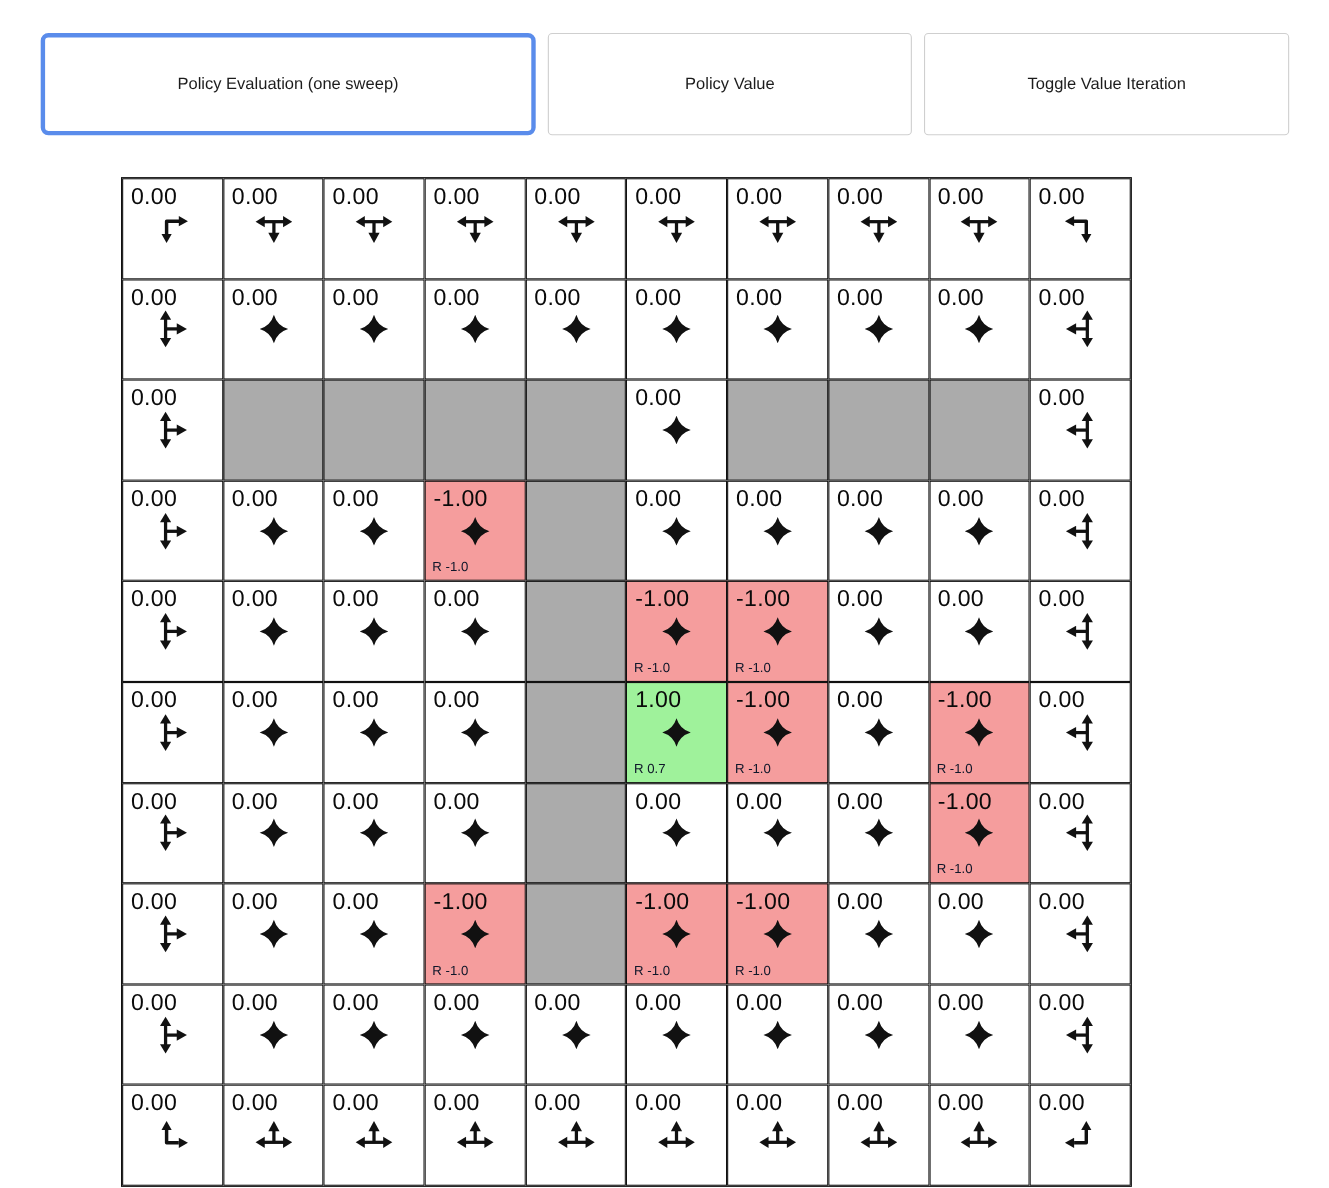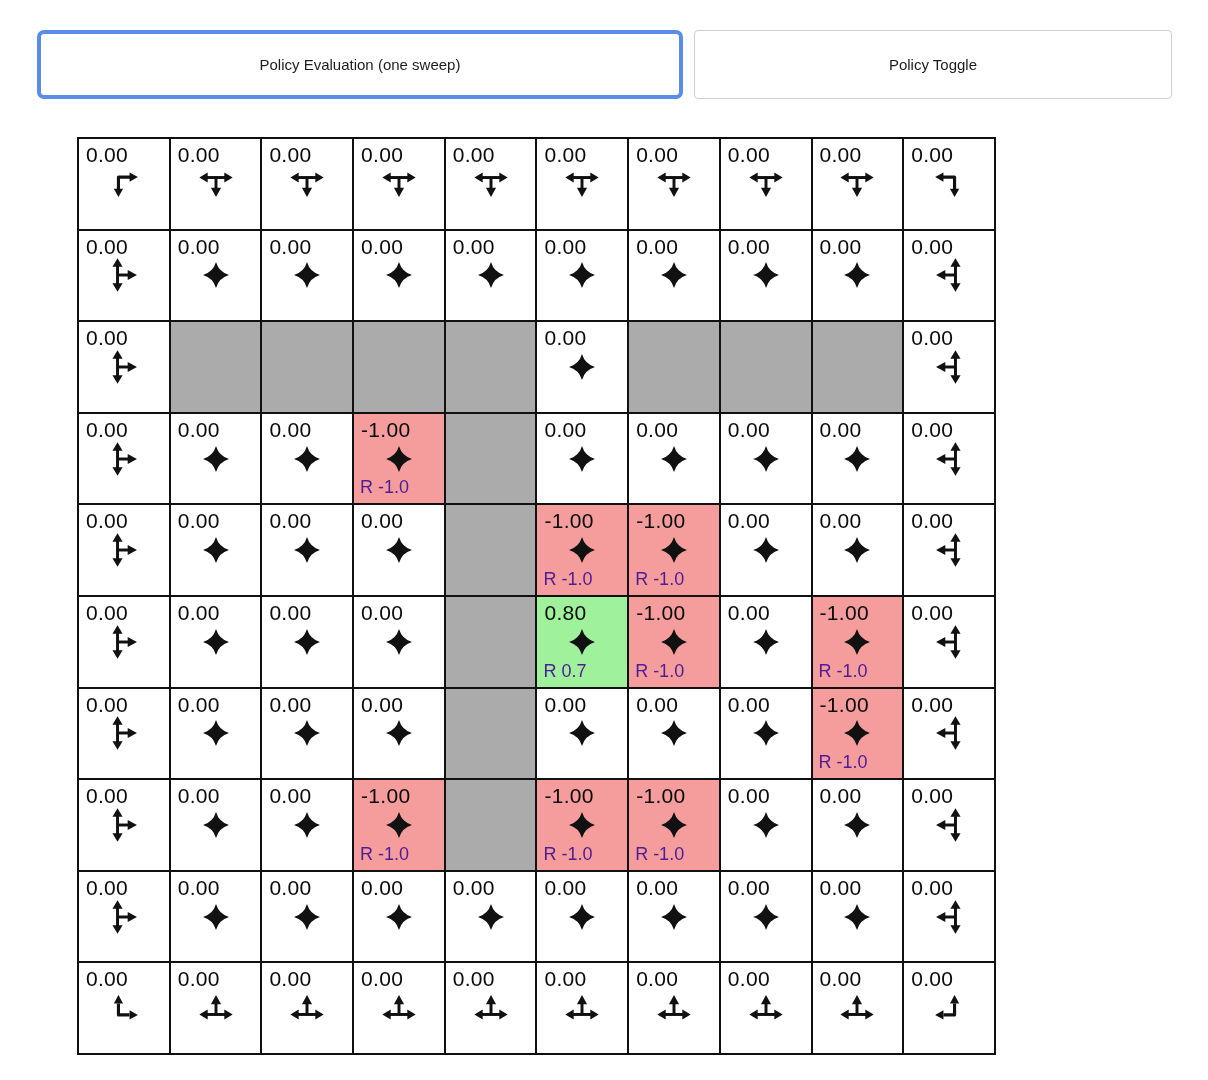--- a/index.html
+++ b/index.html
@@ -7,40 +7,40 @@
     width: 1208px; height: 1080px;
     background: #ffffff;
     font-family: "Liberation Sans", sans-serif;
     position: relative;
     overflow: hidden;
   }
   .toolbar {
     display: flex;
     gap: 11px;
     margin: 30px 36px 0 37px;
-    height: 69px;
+    height: 93px;
   }
   .btn {
     flex: 1;
     background: #ffffff;
     border: 1px solid #cfcfcf;
     border-radius: 4px;
     font-family: inherit;
     font-size: 15px;
     color: #1c1c1c;
     cursor: pointer;
     padding: 0;
   }
   .btn.focused {
     flex: 1.34;
     border: 4px solid #5a8ceb;
     border-radius: 7px;
   }
   .grid {
-    margin: 38px 0 0 77px;
+    margin: 38px 0 0 110px;
     display: grid;
     grid-template-columns: repeat(10, 91.7px);
     grid-auto-rows: 91.6px;
     width: -moz-fit-content;
     width: fit-content;
     border: 1.5px solid #111111;
   }
   .cell {
     position: relative;
     box-sizing: border-box;
@@ -58,31 +58,32 @@
   .arrow {
     position: absolute;
     top: 50%; left: 50%;
     transform: translate(-50%, -50%);
     width: 37px; height: 37px;
   }
   .arrow svg { display: block; width: 100%; height: 100%; }
   .reward {
     position: absolute;
     bottom: 5px; left: 6px;
-    font-size: 18px;
-    color: #4c1d95;
+    font-size: 12px;
+    color: #0f172a;
   }
 </style>
 </head>
 <body>
 
 <div class="app">
   <div class="toolbar">
     <button class="btn focused">Policy Evaluation (one sweep)</button>
-    <button class="btn">Policy Toggle</button>
+    <button class="btn">Policy Value</button>
+    <button class="btn">Toggle Value Iteration</button>
   </div>
   <div class="grid" id="grid">
       <div class="cell">
         <div class="val">0.00</div>
         <div class="arrow">
           <svg viewBox="0 0 40 40" xmlns="http://www.w3.org/2000/svg">
             <path d="M27 12.5 L14 12.5 L14 26" fill="none" stroke="#111111" stroke-width="3.4" stroke-linejoin="round"></path>
             <g fill="#111111">
               <polygon points="26,7.5 26,17.5 35,12.5"></polygon>
               <polygon points="9,25 19,25 14,34"></polygon>
@@ -555,21 +556,21 @@
       <div class="cell">
         <div class="val">0.00</div>
         <div class="arrow">
           <svg viewBox="0 0 40 40" xmlns="http://www.w3.org/2000/svg">
             <path fill="#111111" d="M20 6 Q23.2 16.8 34 20 Q23.2 23.2 20 34 Q16.8 23.2 6 20 Q16.8 16.8 20 6 Z"></path>
           </svg>
         </div>
       </div>
       <div class="cell" style="background: rgb(171, 171, 171);"></div>
       <div class="cell" style="background: rgb(159, 242, 155);">
-        <div class="val">0.80</div>
+        <div class="val">1.00</div>
         <div class="arrow">
           <svg viewBox="0 0 40 40" xmlns="http://www.w3.org/2000/svg">
             <path fill="#111111" d="M20 6 Q23.2 16.8 34 20 Q23.2 23.2 20 34 Q16.8 23.2 6 20 Q16.8 16.8 20 6 Z"></path>
           </svg>
         </div>
         <div class="reward">R 0.7</div>
       </div>
       <div class="cell" style="background: rgb(245, 157, 157);">
         <div class="val">-1.00</div>
         <div class="arrow">

